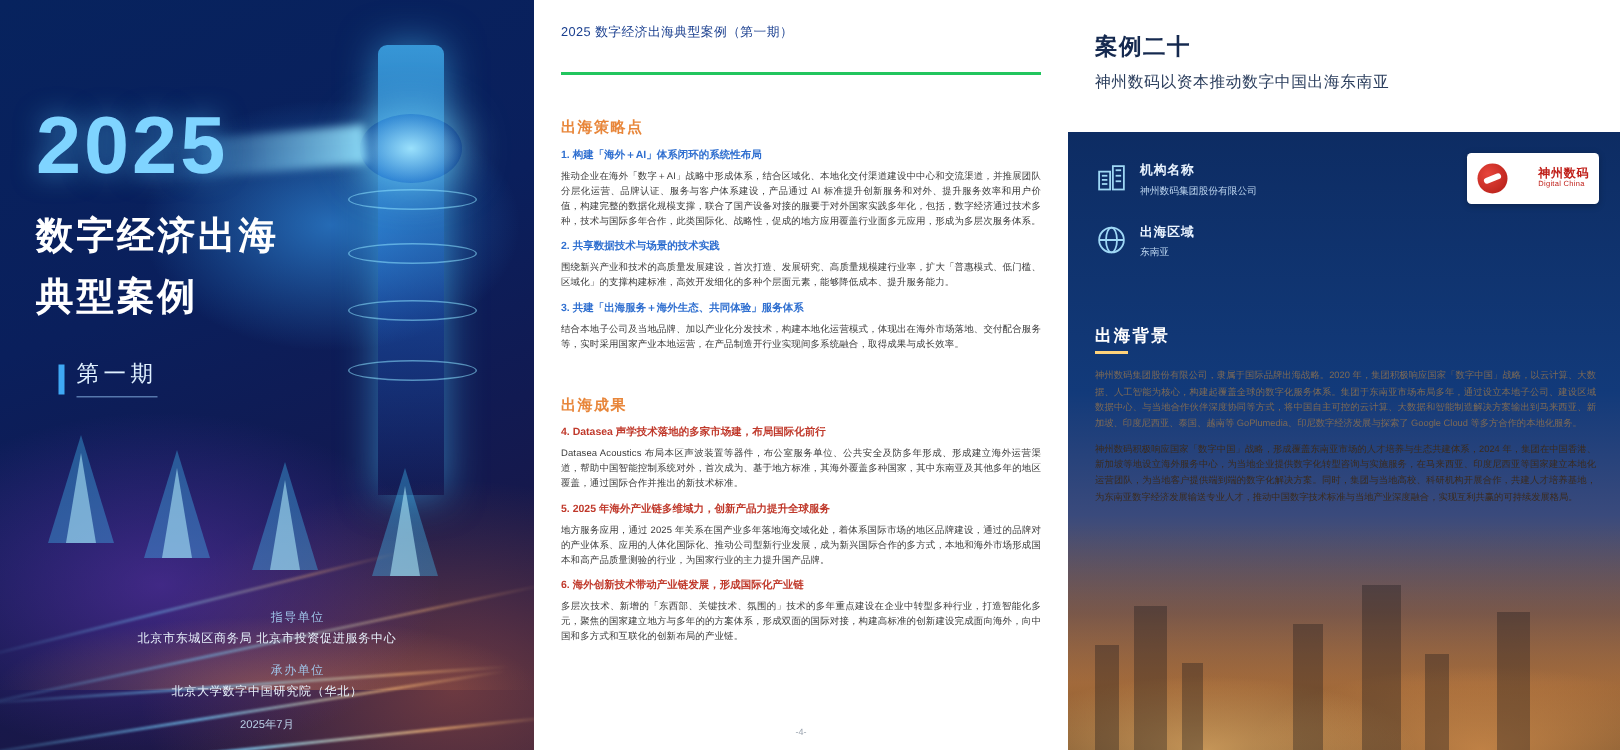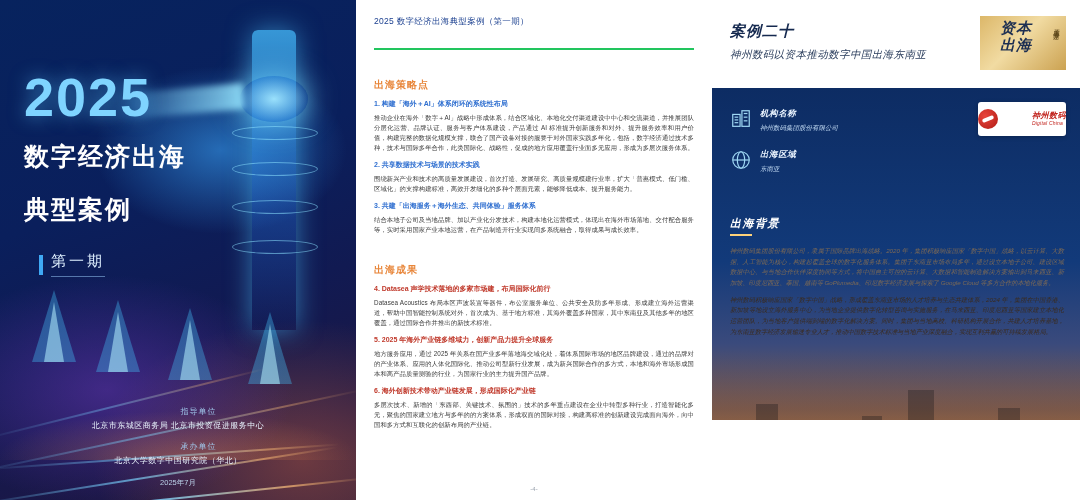--- a/index.html
+++ b/index.html
@@ -141,21 +141,21 @@
     text-shadow: 0 0 18px rgba(90,200,255,0.55);
   }
   .cover-title1 {
     margin-top: 16px;
     font-size: 25px;
     font-weight: 700;
     color: #ffffff;
     letter-spacing: 2px;
   }
   .cover-title2 {
-    margin-top: 20px;
+    margin-top: 8px;
     font-size: 25px;
     font-weight: 700;
     color: #ffffff;
     letter-spacing: 2px;
   }
   .issue-badge {
     margin-top: 26px;
     display: inline-flex;
     align-items: center;
     gap: 8px;
@@ -258,25 +258,24 @@
     right: 0;
     text-align: center;
     font-size: 6px;
     color: #9aa3ae;
   }
 
   
   .casepage {
     position: relative;
     width: 368px;
-    height: 420px;
+    height: 500px;
     flex: 1 1 auto;
     background: #fdba74;
     overflow: hidden;
-    font-style: italic;
   }
   .case-head {
     position: relative;
     height: 88px;
     background: #ffffff;
     padding: 22px 18px 0 18px;
     box-sizing: border-box;
   }
   .case-no {
     font-size: 15px;
@@ -352,21 +351,21 @@
   .logo-card {
     position: absolute;
     right: 14px;
     top: 14px;
     width: 88px;
     height: 34px;
     background: #ffffff;
     border-radius: 3px;
     display: flex;
     align-items: center;
-    justify-content: space-between;
+    justify-content: center;
     gap: 21px;
     box-shadow: 0 1px 4px rgba(0,0,0,0.25);
   }
   .logo-mark {
     width: 20px;
     height: 20px;
     border-radius: 50%;
     background: radial-gradient(circle at 35% 35%, #e8453c, #b01b14);
     position: relative;
   }
@@ -544,25 +543,20 @@
 
     <div class="tp-pagenum">-4-</div>
   </div>
 
   <div class="casepage">
 
     <div class="case-head">
       <div class="case-no">案例二十</div>
       <div class="case-title">神州数码以资本推动数字中国出海东南亚</div>
 
-      <div class="case-stamp">
-        <div class="stamp-bg"></div>
-        <div class="stamp-txt">资本<br>出海</div>
-        <div class="stamp-sub">资本出海专题</div>
-      </div>
     </div>
 
     <div class="case-body">
       <div class="city-glow"></div>
       <div class="bldg" style="left:18px;  width:16px; height:70px;"></div>
       <div class="bldg" style="left:44px;  width:22px; height:96px;"></div>
       <div class="bldg" style="left:76px;  width:14px; height:58px;"></div>
       <div class="bldg" style="left:150px; width:20px; height:84px;"></div>
       <div class="bldg" style="left:196px; width:26px; height:110px;"></div>
       <div class="bldg" style="left:238px; width:16px; height:64px;"></div>

